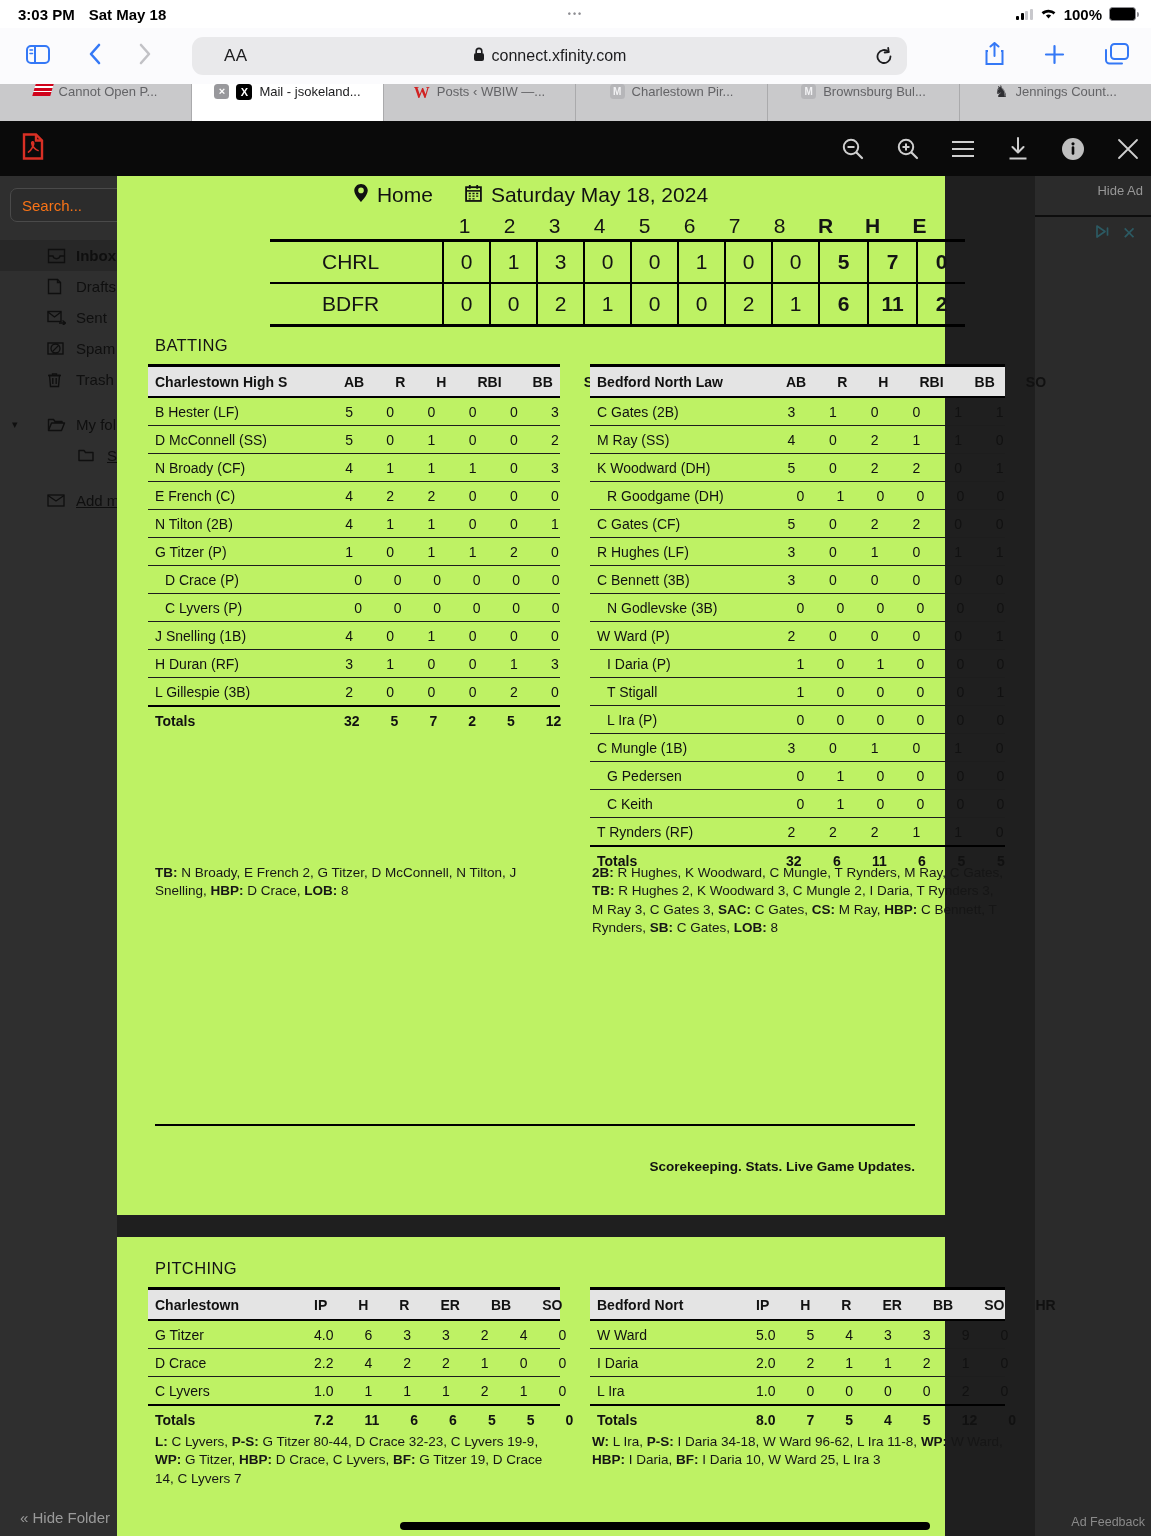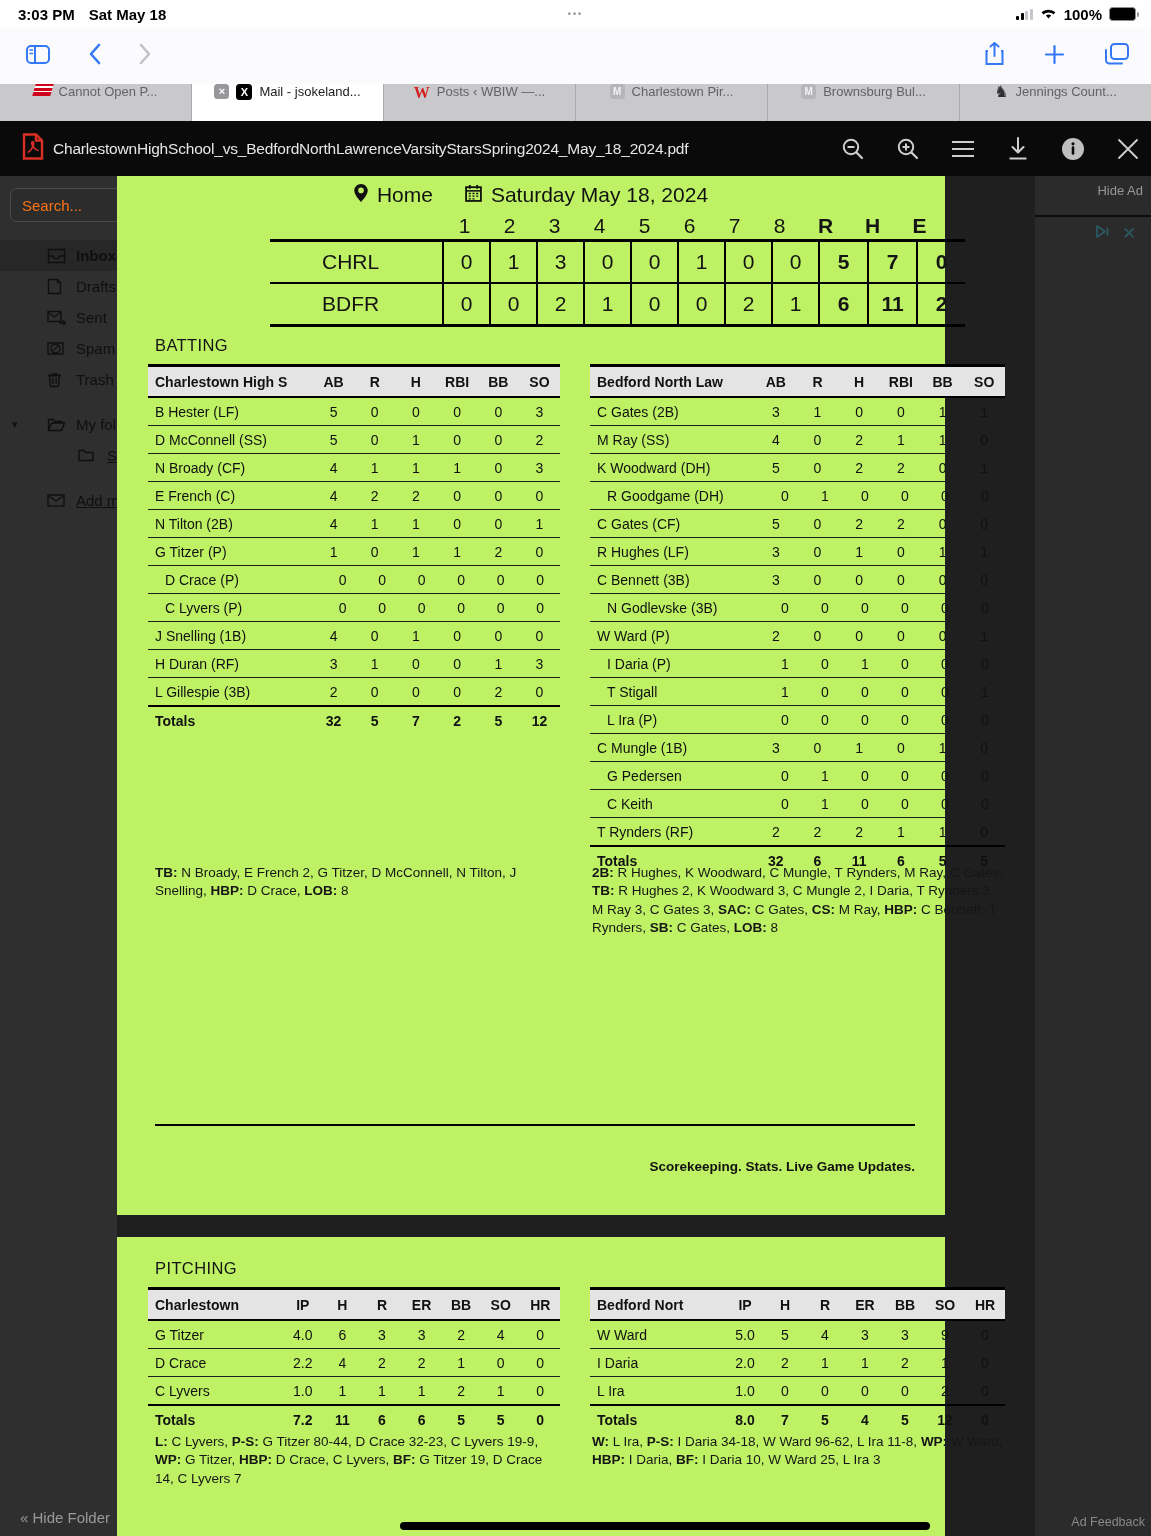--- a/index.html
+++ b/index.html
@@ -111,21 +111,21 @@
   .ls-body{border-top:3px solid #000;border-bottom:3px solid #000;}
   .ls-body .ls-row{height:40px;border-bottom:2px solid #000;}
   .ls-body .ls-row:last-child{border-bottom:none;}
   .ls-body .ls-cell,.ls-body .ls-sum{border-left:2px solid #000;}
   .ls-body .ls-sum{font-weight:700;}
 
   .section-title{position:absolute;left:38px;font-size:16.5px;letter-spacing:0.4px;color:#141414;}
 
   
   .stat-table{position:absolute;font-size:14px;color:#111;}
-  .st-row{display:flex;align-items:center;height:27px;border-bottom:1.5px solid #1d1d1d;}
+  .st-row{display:flex;align-items:center;height:27px;border-bottom:1.5px solid #1d1d1d;gap:31px;}
   .st-head{height:29px;background:#e4e4e4;border-top:3px solid #000;border-bottom:2.5px solid #000;font-weight:700;}
   .st-name{flex:0 0 var(--namew);padding-left:7px;white-space:nowrap;overflow:hidden;}
   .st-name.ind{padding-left:17px;}
   .st-cell{flex:1 1 0;text-align:center;}
   .st-totals{font-weight:700;border-top:2.5px solid #000;border-bottom:none;}
   .st-last{border-bottom:none;}
   .bat{--namew:158px;}
   .pit{--namew:128px;}
 
   .note{position:absolute;font-size:13.5px;line-height:1.36;color:#161616;}
@@ -180,20 +180,38 @@
             <path d="M11 2L3 11l8 9" fill="none" stroke="#3478f6" stroke-width="2.6" stroke-linecap="round" stroke-linejoin="round"></path>
           </svg>
       </span>
       <span class="icon-gray">
         <svg width="13" height="22" viewBox="0 0 13 22">
             <path d="M2 2l8 9-8 9" fill="none" stroke="#c2c2c6" stroke-width="2.6" stroke-linecap="round" stroke-linejoin="round"></path>
           </svg>
       </span>
     </div>
 
+    <div class="url-capsule">
+      <span class="aa-label">AA</span>
+      <span class="url-center">
+        <span>
+          <svg width="12" height="15" viewBox="0 0 12 15">
+              <rect x="1" y="6" width="10" height="8" rx="2" fill="#1c1c1e"></rect>
+              <path d="M3.2 6V4.2a2.8 2.8 0 015.6 0V6" fill="none" stroke="#1c1c1e" stroke-width="1.6"></path>
+            </svg>
+        </span>
+        <span>connect.xfinity.com</span>
+      </span>
+      <span class="url-refresh">
+        <svg width="17" height="19" viewBox="0 0 17 19">
+            <path d="M14.5 9.5a6.5 6.5 0 11-2-4.7" fill="none" stroke="#1c1c1e" stroke-width="1.8" stroke-linecap="round"></path>
+            <path d="M12.2 1l.5 4.1-4.1.4" fill="none" stroke="#1c1c1e" stroke-width="1.8" stroke-linecap="round" stroke-linejoin="round"></path>
+          </svg>
+      </span>
+    </div>
 
     <div class="tb-right">
       <span class="icon-blue">
         <svg width="19" height="24" viewBox="0 0 19 24">
             <path d="M3 9h-1.5v13h16V9H16" fill="none" stroke="#3478f6" stroke-width="2"></path>
             <path d="M9.5 1v13M5.5 4.5L9.5 1l4 3.5" fill="none" stroke="#3478f6" stroke-width="2" stroke-linecap="round" stroke-linejoin="round"></path>
           </svg>
       </span>
       <span class="icon-blue">
         <svg width="21" height="21" viewBox="0 0 21 21">
@@ -239,21 +257,20 @@
 
   <div class="pdf-toolbar">
     <div class="pt-file">
       <span>
         <svg width="22" height="27" viewBox="0 0 22 27">
             <path d="M2 1.5h12l6 6v18H2z" fill="none" stroke="#d93025" stroke-width="2.4"></path>
             <path d="M14 1.5v6h6" fill="none" stroke="#d93025" stroke-width="2.4"></path>
             <path d="M6.5 19c2-1 6-7 5-9.5-.4-1-1.8-.8-1.8.5 0 2.8 4.2 7.5 6.3 7.5" fill="none" stroke="#d93025" stroke-width="1.7" stroke-linecap="round"></path>
           </svg>
       </span>
-      <span class="pt-name">CharlestownHighSchool_vs_BedfordNorthLawrenceVarsityStarsSpring2024_May_18_2024.pdf</span>
     </div>
     <div class="pt-right">
       <span class="pico">
         <svg width="24" height="24" viewBox="0 0 24 24">
             <circle cx="10" cy="10" r="7.2" fill="none" stroke="#cfcfcf" stroke-width="2"></circle>
             <path d="M15.5 15.5L21 21" stroke="#cfcfcf" stroke-width="2.2" stroke-linecap="round"></path>
             <path d="M6.5 10h7" stroke="#cfcfcf" stroke-width="2"></path>
           </svg>
       </span>
       <span class="pico">

